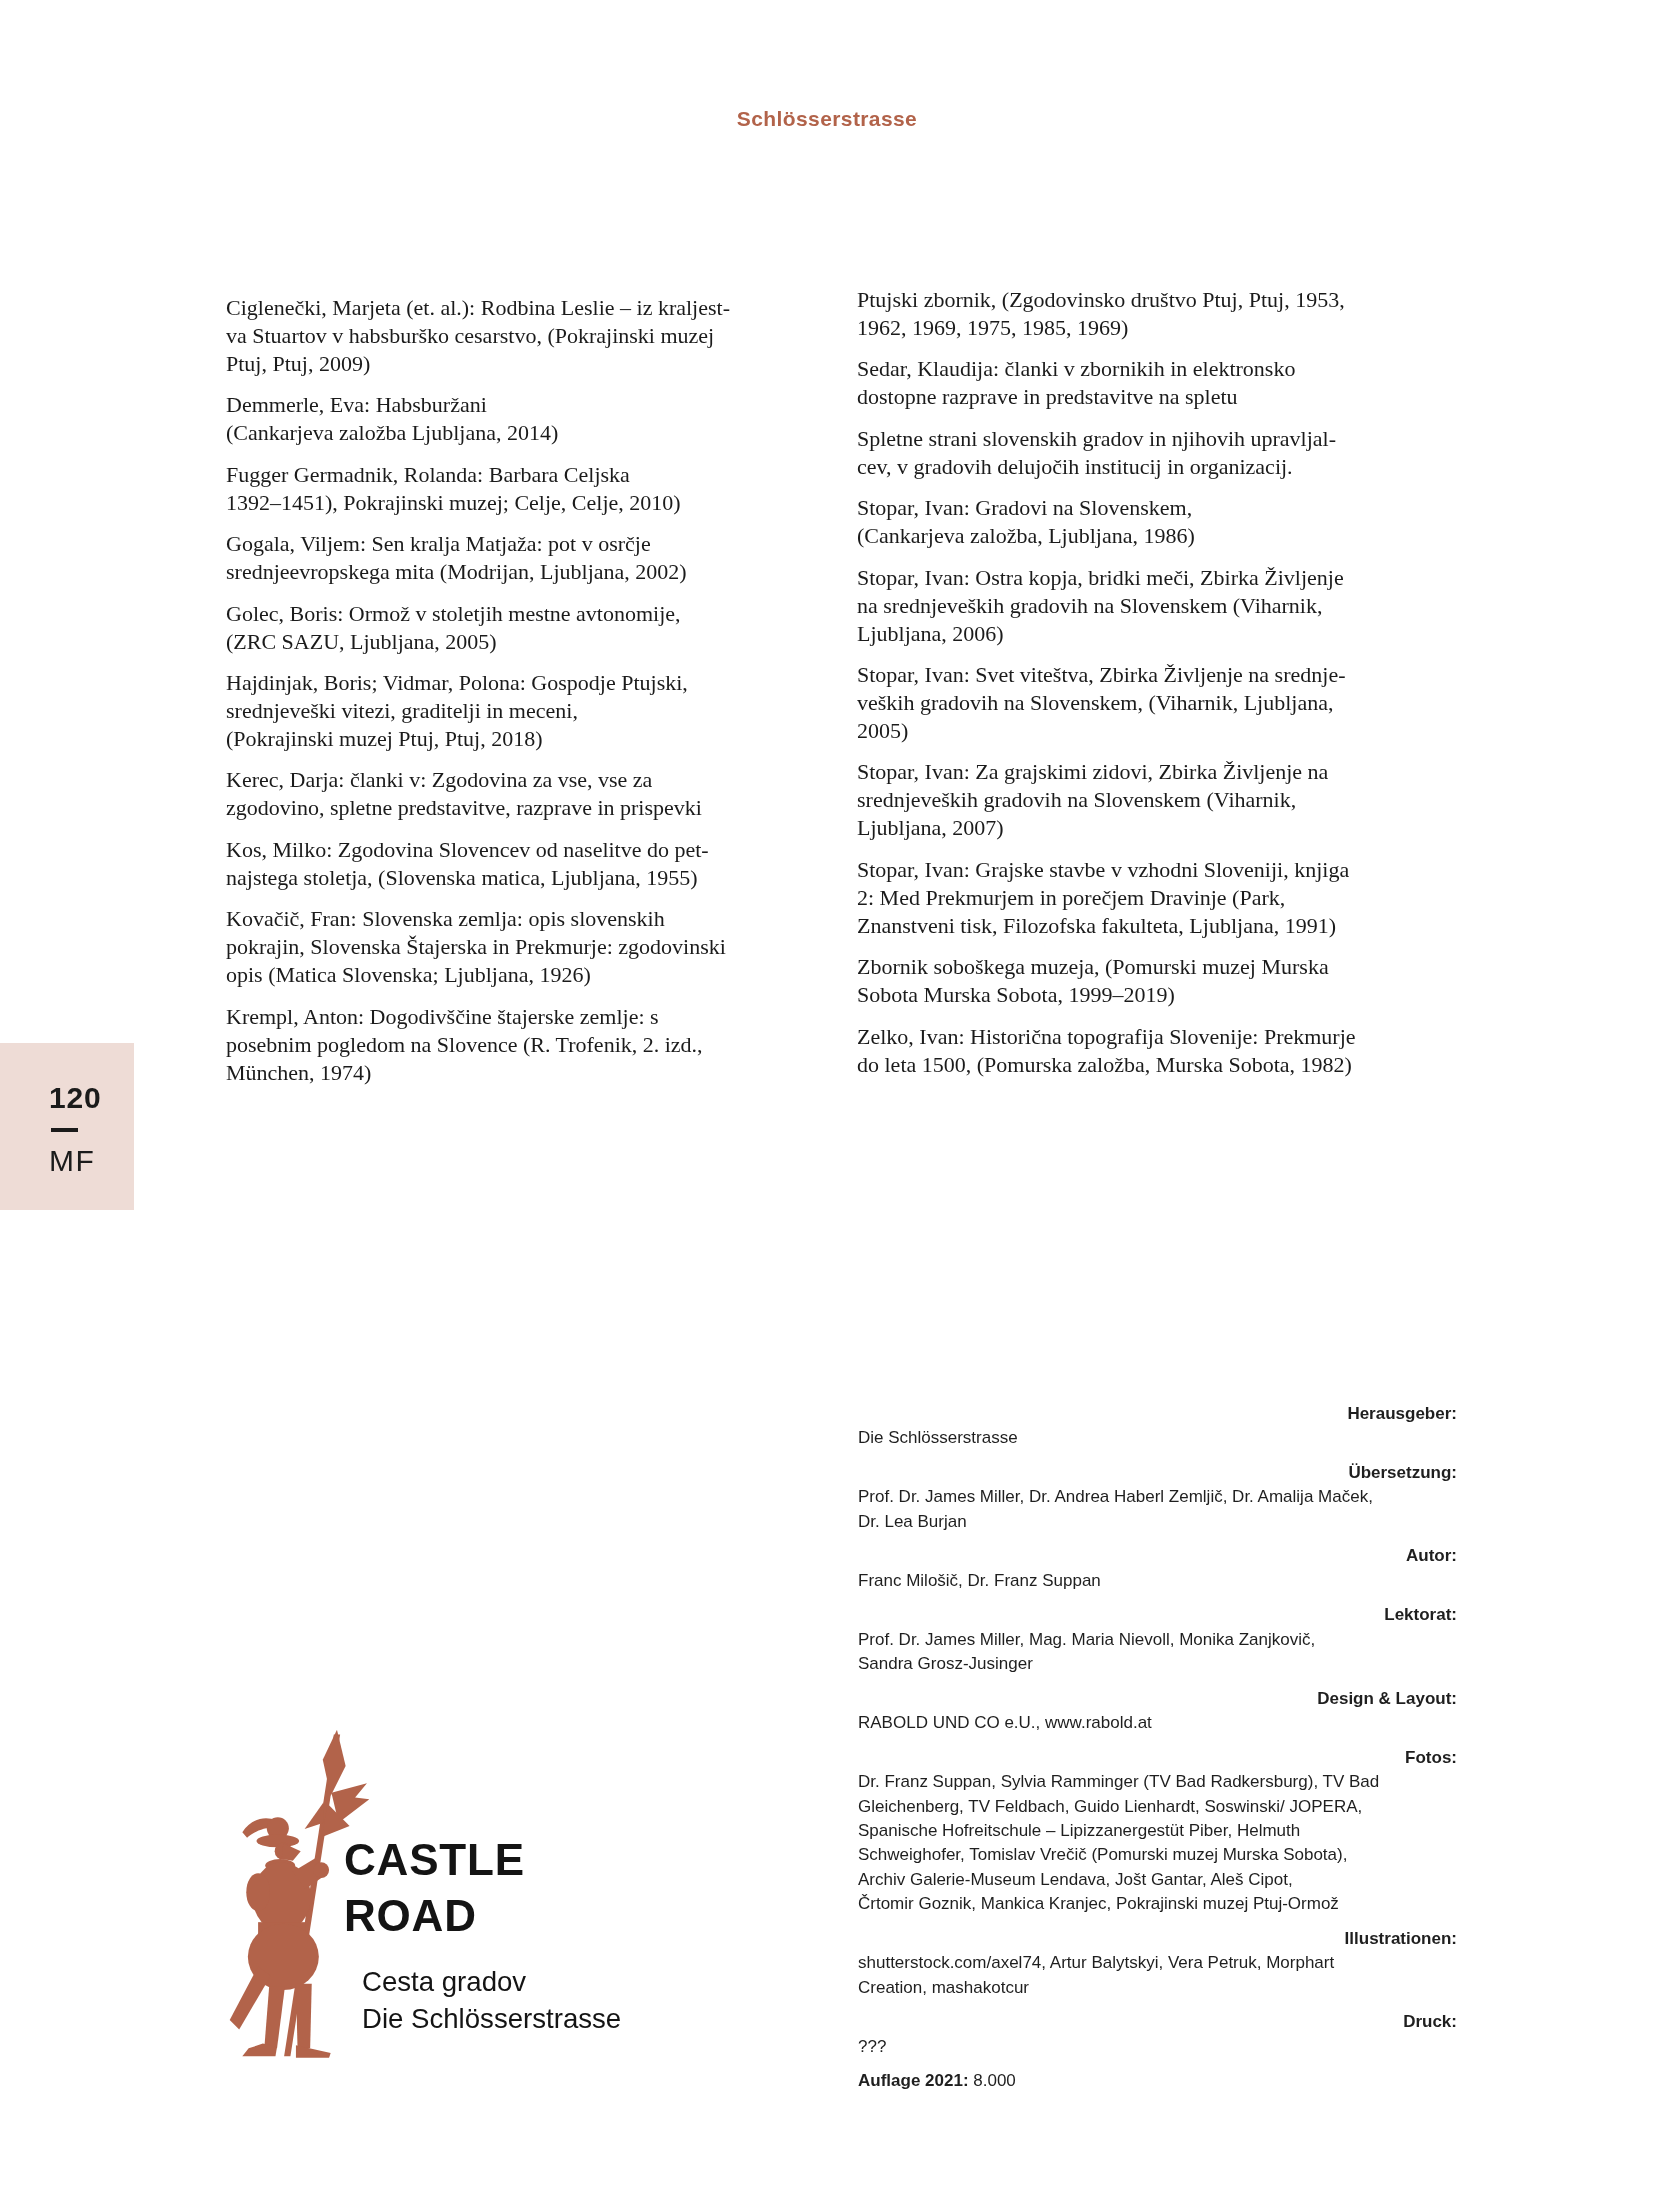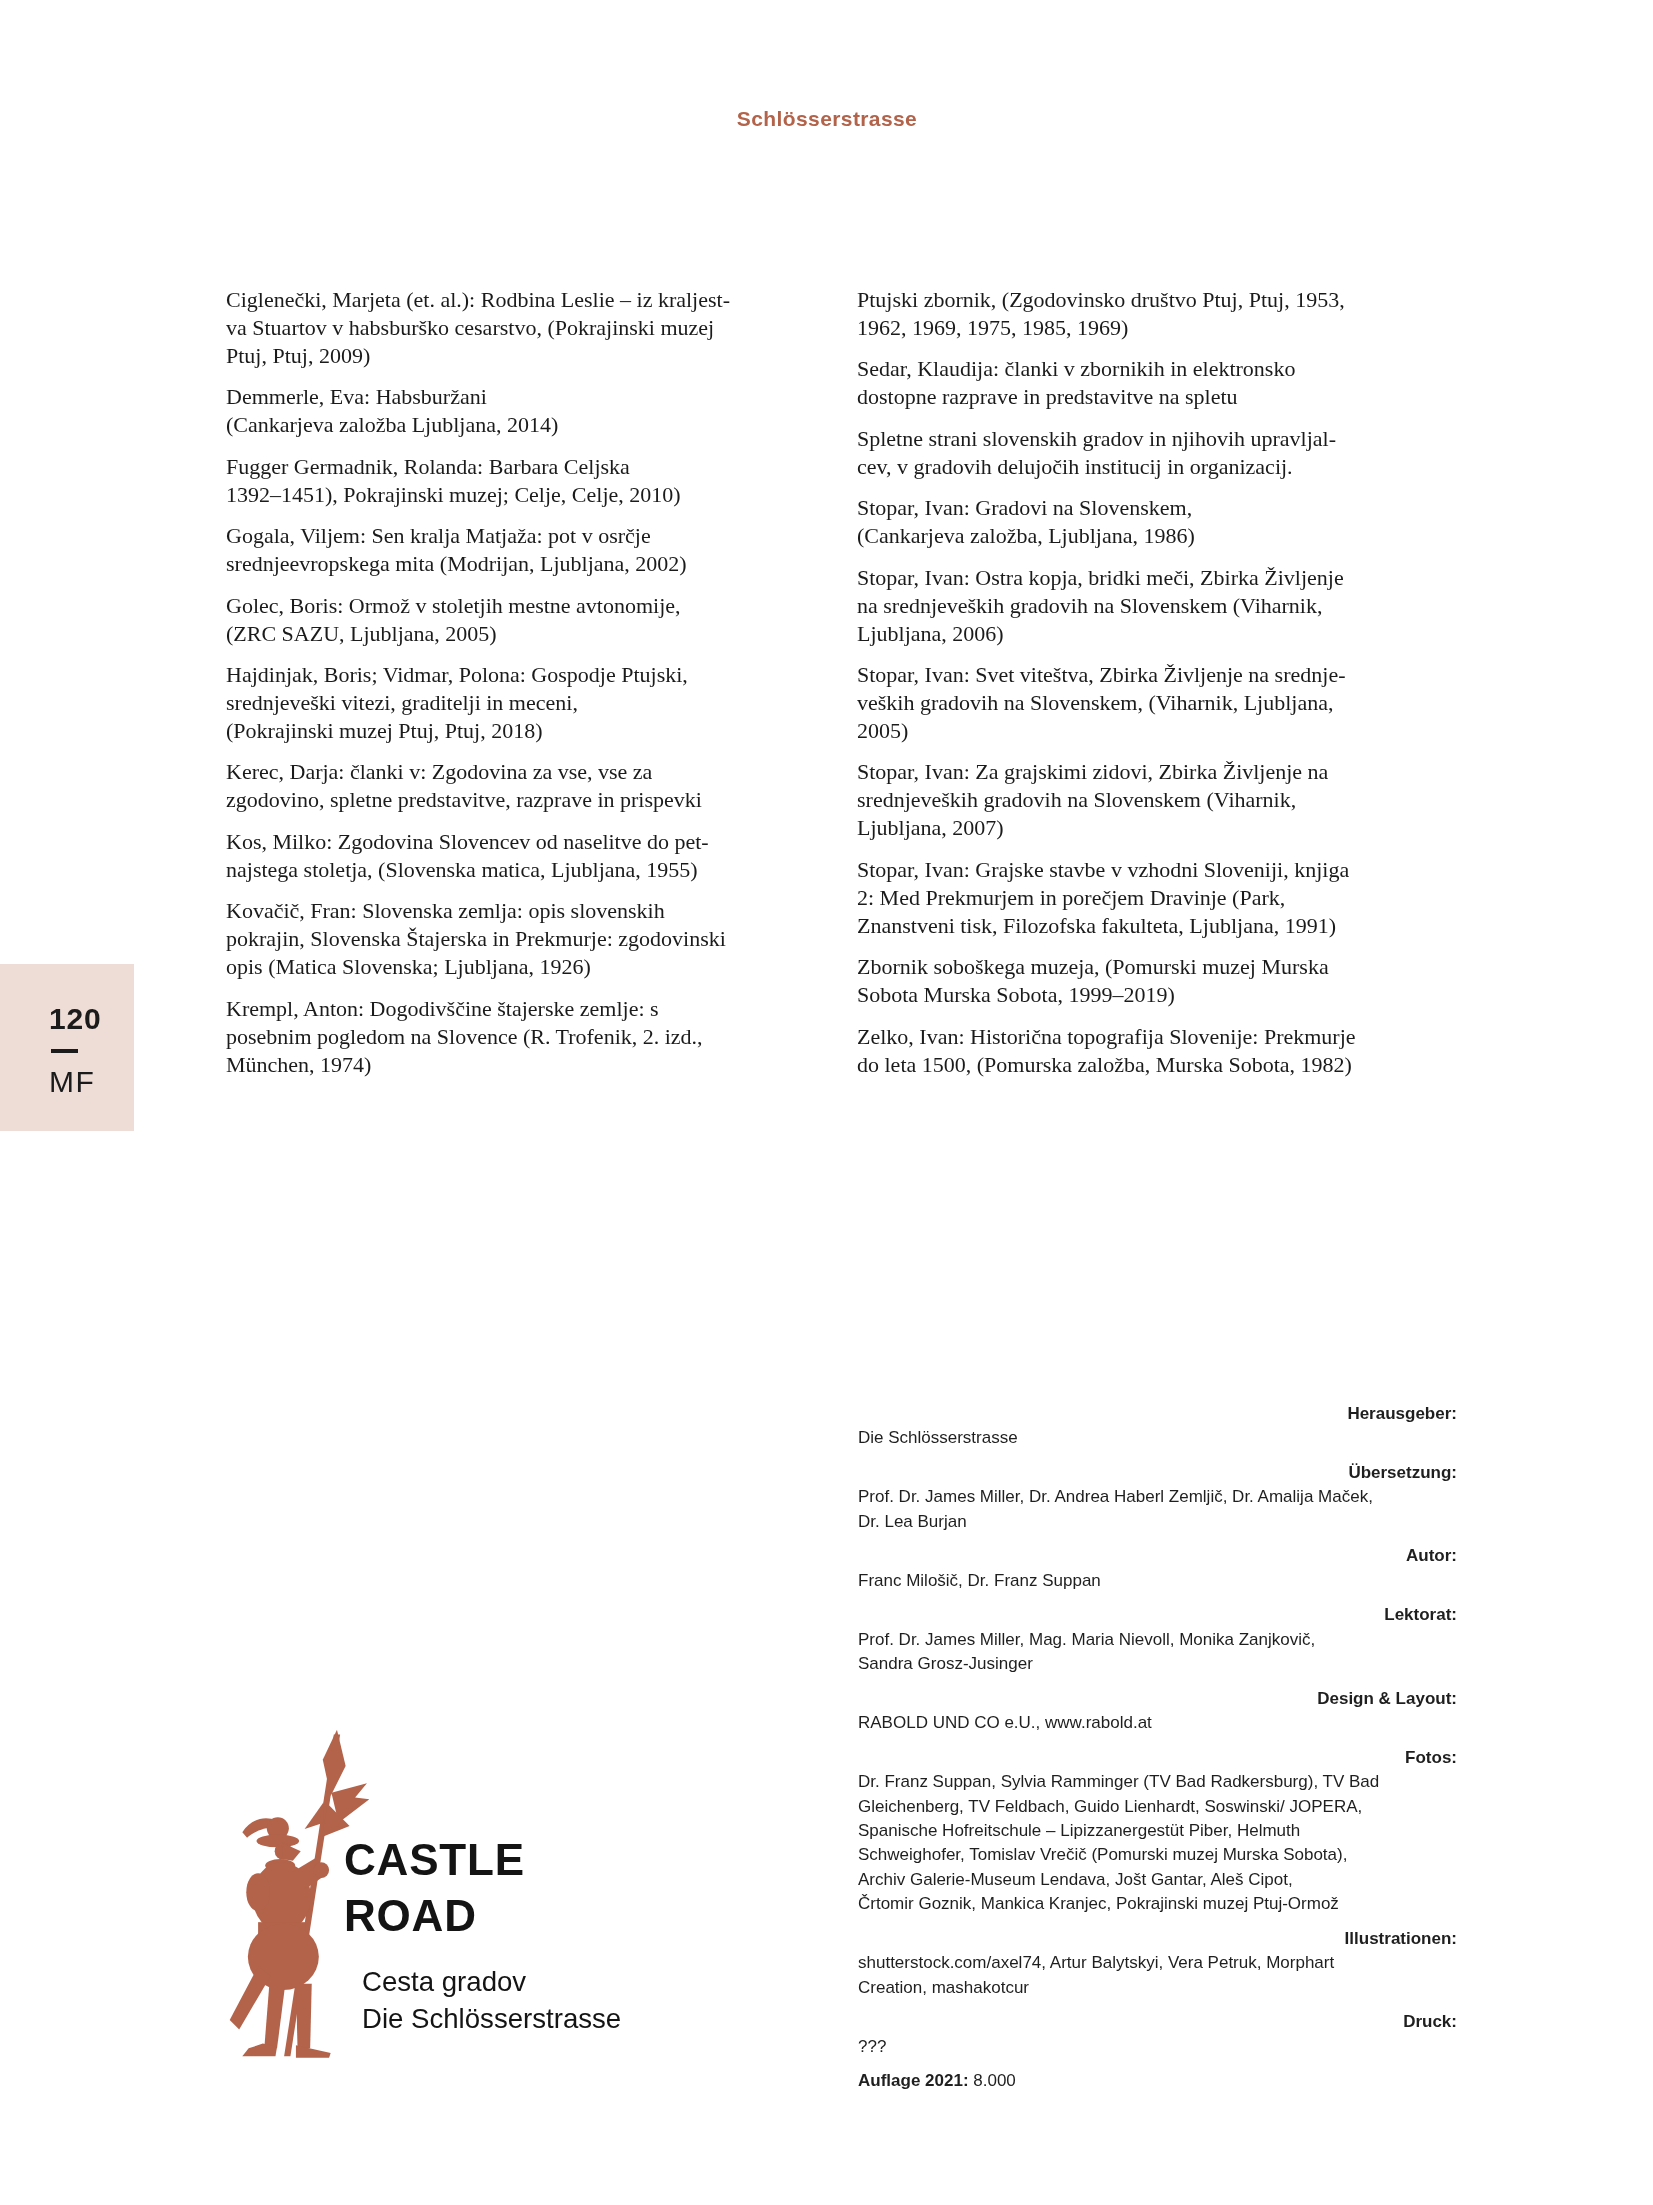--- a/index.html
+++ b/index.html
@@ -29,31 +29,31 @@
   
   .bib-col {
     position: absolute;
     top: 286px;
     width: 630px;
     font-family: "Liberation Serif", serif;
     font-size: 22px;
     line-height: 28px;
     color: var(--ink, #1b1b1b);
   }
-  .col-left  { left: 226px; }
+  .col-left  { left: 226px; margin-top: 8px; }
   .col-right { left: 857px; }
   .bib-entry {
     margin: 0 0 13.4px 0;
     white-space: pre-line;
   }
 
   
   .page-marker {
     position: absolute;
-    left: 0; top: 964px;
+    left: 0; top: 1043px;
     width: 134px; height: 167px;
     background: var(--marker_bg, #eedcd6);
     box-sizing: border-box;
     padding: 38px 0 0 49px;
   }
   .pm-number { font-size: 30px; font-weight: 700; letter-spacing: 0.8px; }
   .pm-dash   { width: 27.6px; height: 3.9px; background: #1b1b1b; margin: 13.4px 0 11.8px 1.6px; }
   .pm-mf     { font-size: 30px; font-weight: 400; letter-spacing: 1.6px; }
 
   

